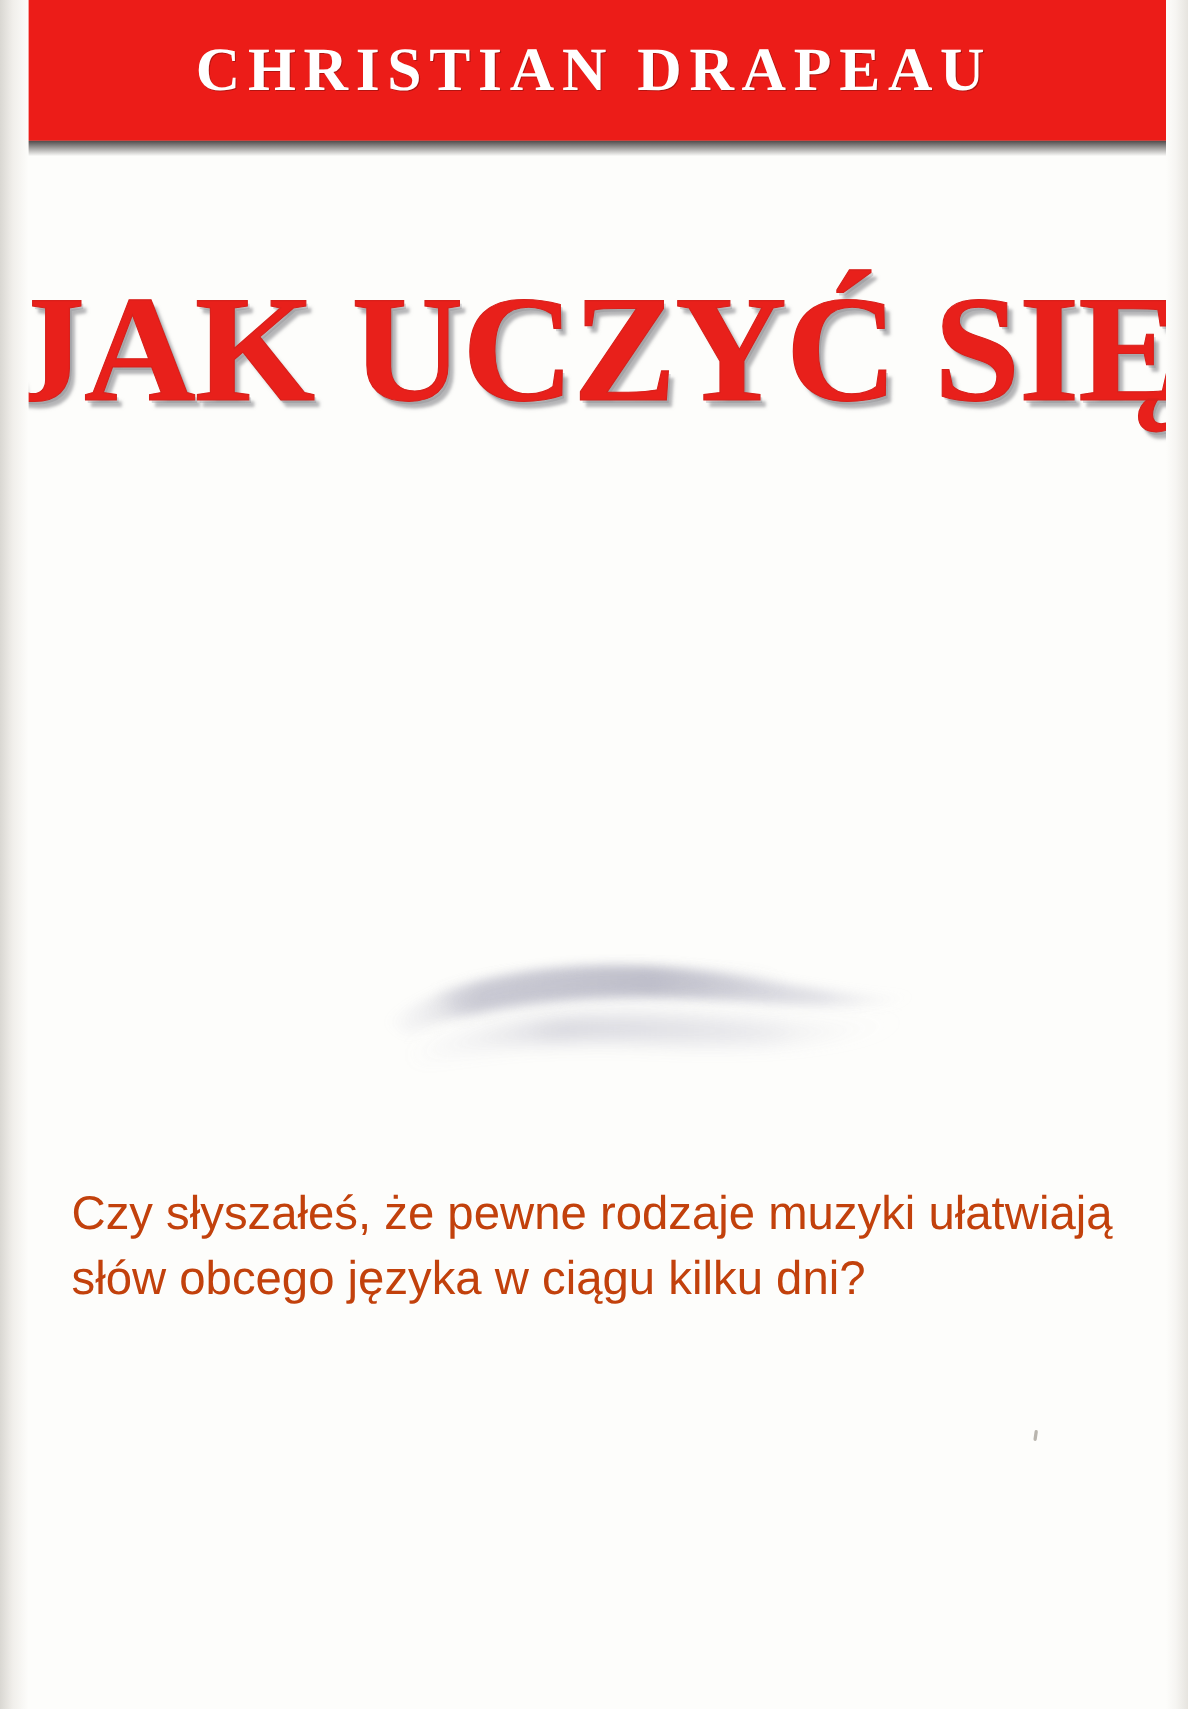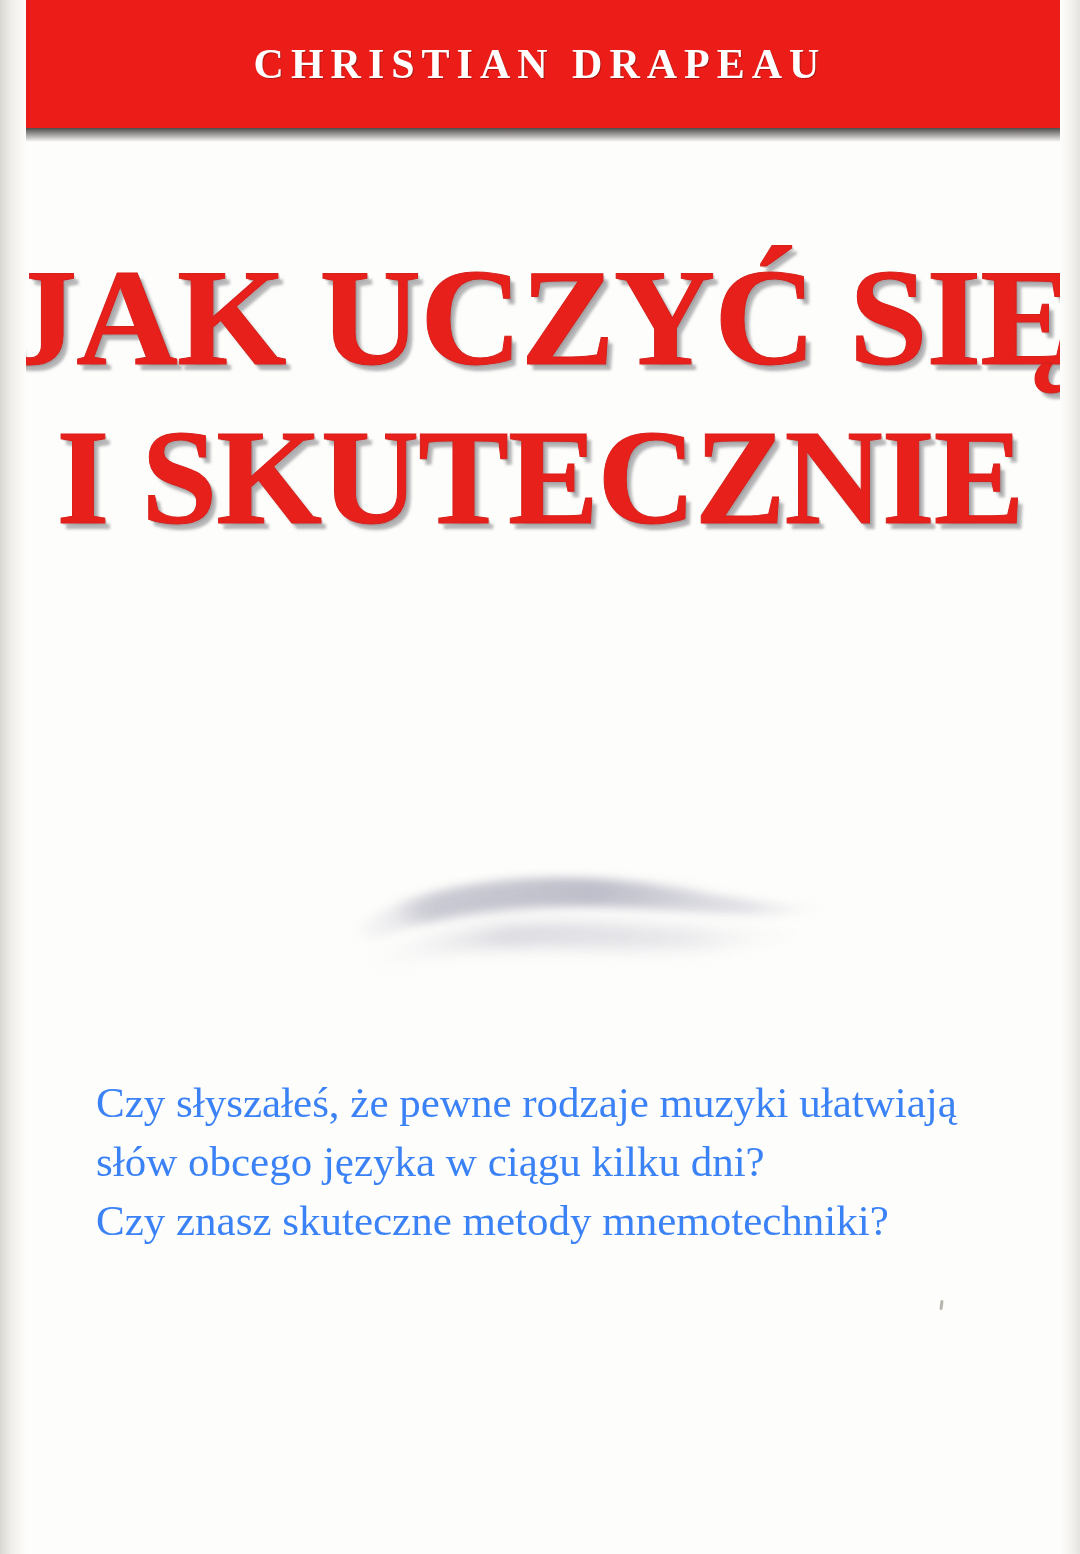--- a/index.html
+++ b/index.html
@@ -59,21 +59,21 @@
     left: 0;
     bottom: -14px;
     width: 1080px;
     height: 14px;
     background: linear-gradient(to bottom, rgba(30,25,25,0.78), rgba(120,115,115,0.0));
   }
   .author-name {
     color: #ffffff;
     font-family: "Liberation Serif", serif;
     font-weight: bold;
-    font-size: 42px;
+    font-size: 56px;
     letter-spacing: 7px;
     text-align: center;
     white-space: nowrap;
     text-shadow: 1px 1px 0 rgba(0,0,0,0.25);
   }
 
   
   .spine-strip {
     position: absolute;
     left: 0;
@@ -125,25 +125,25 @@
     left: 330px;
     top: 860px;
     width: 520px;
     height: 130px;
     opacity: 0.85;
   }
 
   
   .blurb {
     position: absolute;
-    left: 96px;
+    left: 65px;
     top: 1075px;
     width: 940px;
-    color: #3b82f6;
-    font-family: Liberation Serif, serif;
+    color: #c2410c;
+    font-family: Liberation Sans, sans-serif;
     font-size: 43px;
     line-height: 1.32;
     text-align: left;
   }
   .blurb p {
     margin: 0 0 2px 0;
     white-space: nowrap;
   }
 
   
@@ -162,21 +162,20 @@
 <div id="cover">
 
   <div class="author-band">
     <div class="spine-strip"></div>
     <div class="author-name">CHRISTIAN DRAPEAU</div>
     <div class="band-shadow"></div>
   </div>
 
   <div class="title-block">
     <div class="title-line title-line-1">JAK UCZYĆ SIĘ</div>
-    <div class="title-line title-line-3">I SKUTECZNIE</div>
   </div>
 
   <svg class="swoosh" viewBox="0 0 520 130" xmlns="http://www.w3.org/2000/svg">
     <defs>
       <linearGradient id="sg" x1="0" y1="0" x2="1" y2="0">
         <stop offset="0%" stop-color="#cfcfd8" stop-opacity="0"></stop>
         <stop offset="18%" stop-color="#b9b9c6" stop-opacity="0.75"></stop>
         <stop offset="50%" stop-color="#a9a9b9" stop-opacity="0.85"></stop>
         <stop offset="82%" stop-color="#c4c4d0" stop-opacity="0.55"></stop>
         <stop offset="100%" stop-color="#e4e4ea" stop-opacity="0"></stop>
@@ -195,18 +194,17 @@
       </filter>
     </defs>
     <path d="M20,70 C90,18 220,8 330,26 C410,38 470,50 505,44 C460,62 380,52 300,48 C200,42 110,52 40,80 Z" fill="url(#sg)" filter="url(#blur1)"></path>
     <path d="M40,96 C120,60 240,58 340,66 C410,72 460,74 500,64 C440,92 330,92 250,88 C170,84 100,92 45,108 Z" fill="url(#sg2)" filter="url(#blur2)"></path>
     <path d="M70,48 C160,20 280,22 380,34 C300,38 180,40 90,60 Z" fill="#b0b0c0" opacity="0.5" filter="url(#blur2)"></path>
   </svg>
 
   <div class="blurb">
     <p>Czy słyszałeś, że pewne rodzaje muzyki ułatwiają</p>
     <p>słów obcego języka w ciągu kilku dni?</p>
-    <p>Czy znasz skuteczne metody mnemotechniki?</p>
   </div>
 
   <div class="speck" style="left:940px; top:1300px;"></div>
 
 </div>
 
 </body></html>

